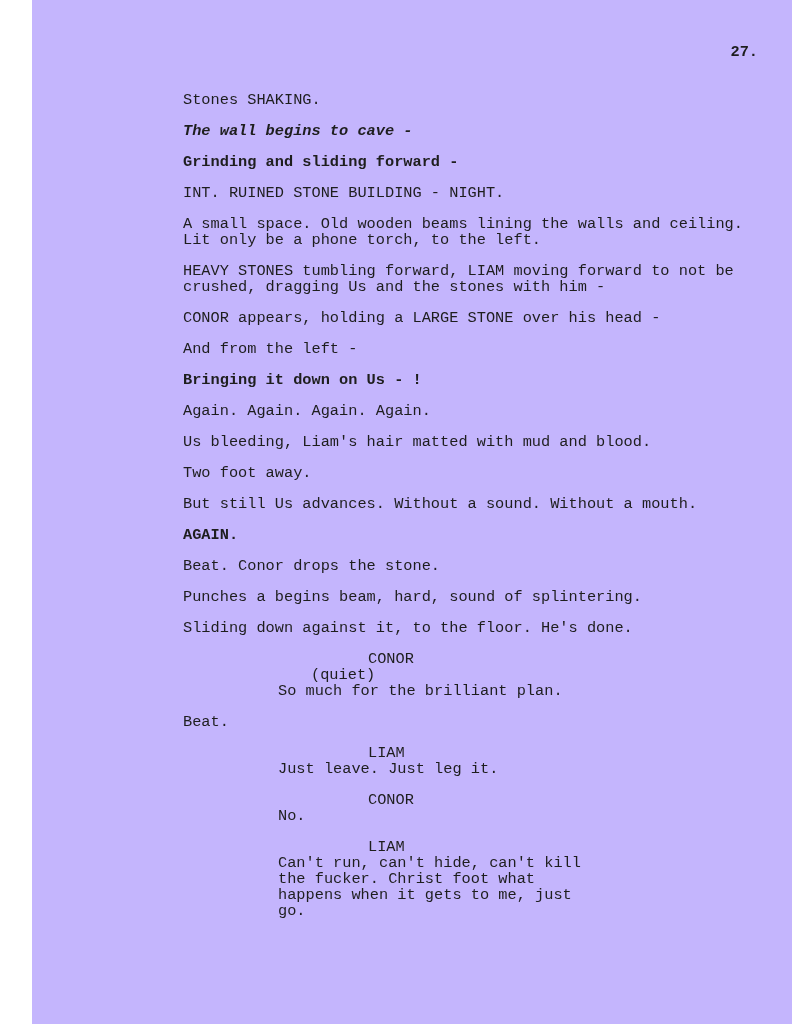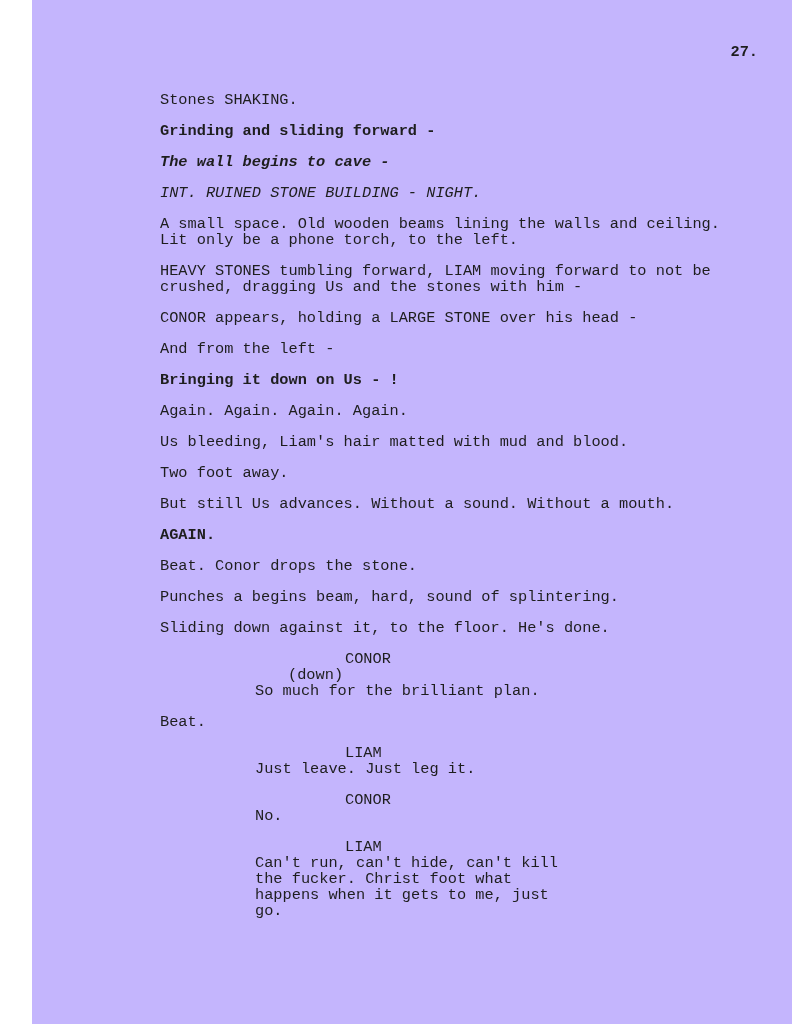--- a/index.html
+++ b/index.html
@@ -21,60 +21,60 @@
   }
   .page-number {
     position: absolute;
     top: 44px;
     right: 66px;
     font-weight: 600;
   }
   .content {
     position: absolute;
     top: 92px;
-    left: 128px;
+    left: 151px;
     width: 566px;
   }
   .block {
     white-space: pre-line;
     margin: 0 0 15px 0;
   }
   .block.bold { font-weight: bold; }
   .block.bold-italic { font-weight: bold; font-style: italic; }
-  .block.extra-before { margin-top: 15px; font-style: italic; }
+  .block.extra-before { margin-top: 15px; }
   .character-cue { margin-left: 185px; }
   .parenthetical { margin-left: 128px; }
   .dialogue-lines { margin-left: 95px; white-space: pre-line; }
 </style>
 </head>
 <body>
 
 <div class="page">
   <div class="page-number">27.</div>
   <div class="content">
       <div class="block action">Stones SHAKING.</div>
+      <div class="block action bold-italic">The wall begins to cave -</div>
       <div class="block action bold">Grinding and sliding forward -</div>
-      <div class="block action bold-italic">The wall begins to cave -</div>
       <div class="block scene-heading extra-before">INT. RUINED STONE BUILDING - NIGHT.</div>
       <div class="block action">A small space. Old wooden beams lining the walls and ceiling.
 Lit only be a phone torch, to the left.</div>
       <div class="block action">HEAVY STONES tumbling forward, LIAM moving forward to not be
 crushed, dragging Us and the stones with him -</div>
       <div class="block action">CONOR appears, holding a LARGE STONE over his head -</div>
       <div class="block action">And from the left -</div>
       <div class="block action bold">Bringing it down on Us - !</div>
       <div class="block action">Again. Again. Again. Again.</div>
       <div class="block action">Us bleeding, Liam's hair matted with mud and blood.</div>
       <div class="block action">Two foot away.</div>
       <div class="block action">But still Us advances. Without a sound. Without a mouth.</div>
       <div class="block action bold">AGAIN.</div>
       <div class="block action">Beat. Conor drops the stone.</div>
       <div class="block action">Punches a begins beam, hard, sound of splintering.</div>
       <div class="block action">Sliding down against it, to the floor. He's done.</div>
-      <div class="block dialogue"><div class="character-cue">CONOR</div><div class="parenthetical">(down)</div><div class="dialogue-lines">So much for the brilliant plan.</div></div>
+      <div class="block dialogue"><div class="character-cue">CONOR</div><div class="parenthetical">(quiet)</div><div class="dialogue-lines">So much for the brilliant plan.</div></div>
       <div class="block action">Beat.</div>
       <div class="block dialogue"><div class="character-cue">LIAM</div><div class="dialogue-lines">Just leave. Just leg it.</div></div>
       <div class="block dialogue"><div class="character-cue">CONOR</div><div class="dialogue-lines">No.</div></div>
       <div class="block dialogue"><div class="character-cue">LIAM</div><div class="dialogue-lines">Can't run, can't hide, can't kill
 the fucker. Christ foot what
 happens when it gets to me, just
 go.</div></div>
     </div>
 </div>
 

